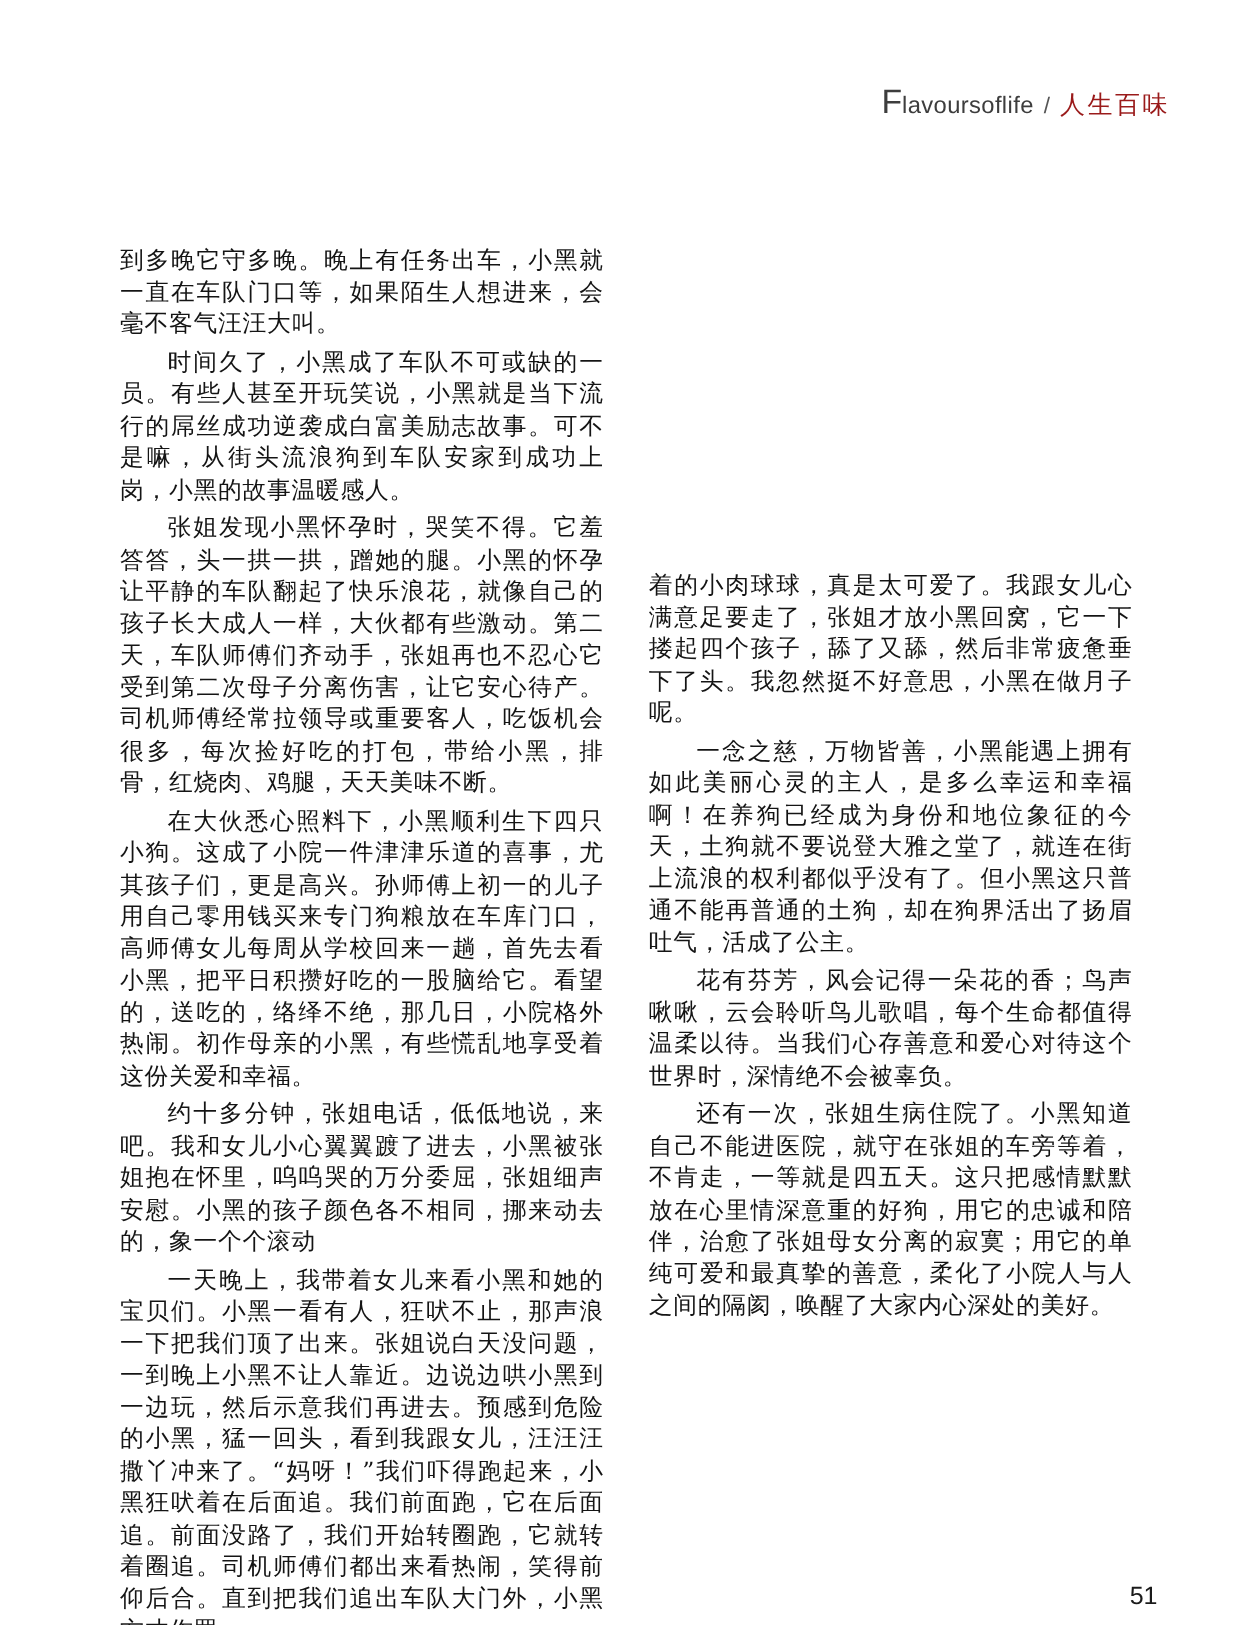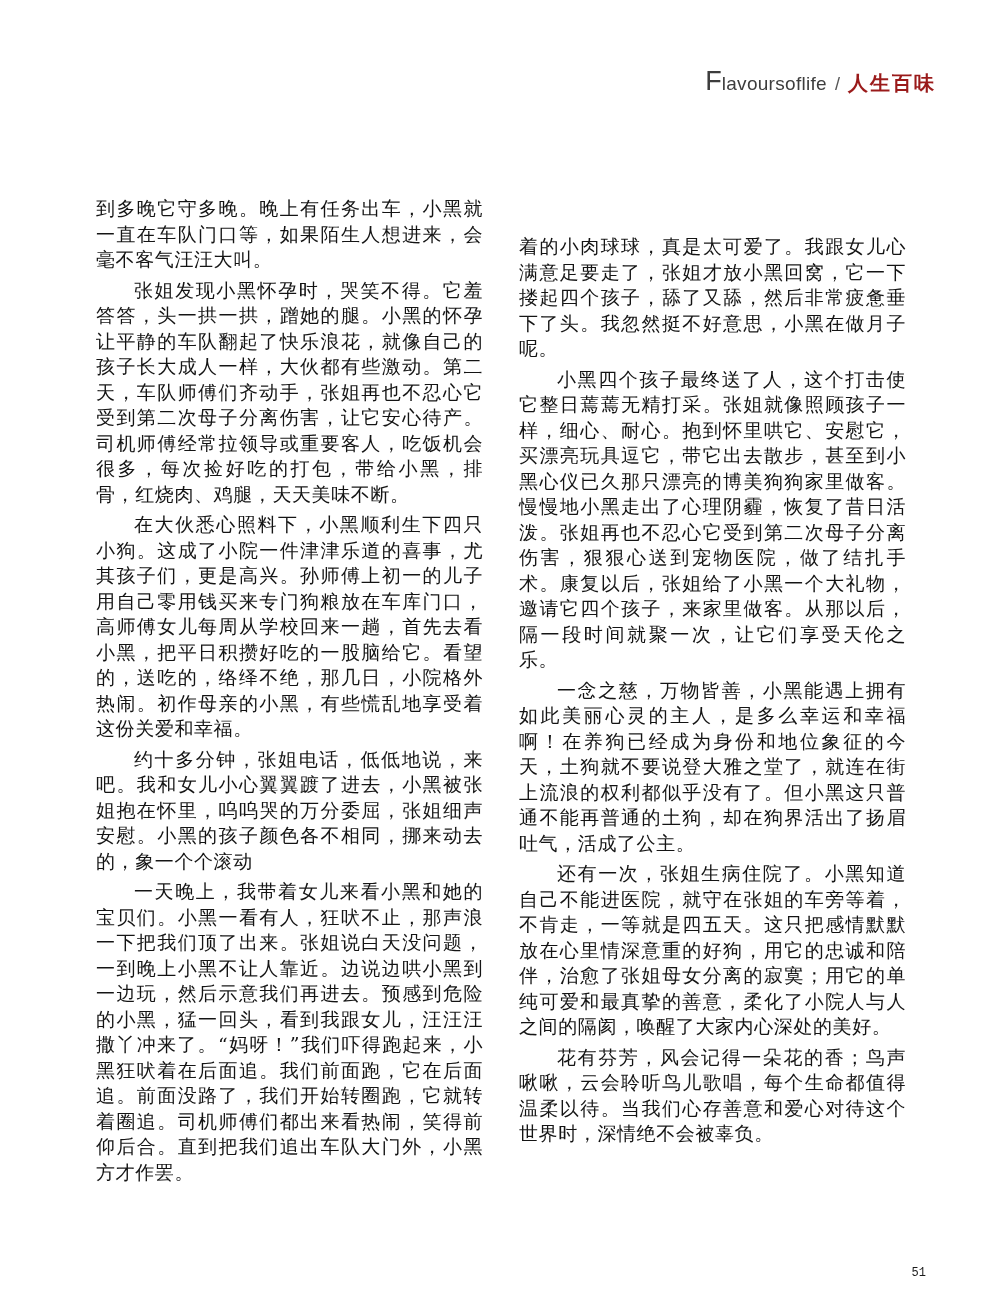--- a/index.html
+++ b/index.html
@@ -33,21 +33,21 @@
     color: #3d3d3d;
     letter-spacing: 0.3px;
   }
   .masthead .sep {
     font-size: 18px;
     color: #555555;
     margin: 0 8px;
   }
   .section-title {
     font-size: 20px;
-    font-weight: bold;
+    font-weight: normal;
     letter-spacing: 2px;
     color: #9a1a1a;
   }
   
   .content {
     position: absolute;
     top: 172px;
     left: 96px;
     width: 810px;
     display: flex;
@@ -65,50 +65,50 @@
     letter-spacing: 0.6px;
     text-align: justify;
     text-justify: inter-ideograph;
   }
   .col p.indent { text-indent: 2em; }
   
   .page-number {
     position: absolute;
     top: 1242px;
     right: 74px;
-    font-size: 12px;
+    font-size: 20px;
     color: #1a1a1a;
-    font-family: Liberation Mono, monospace;
+    font-family: Liberation Sans, sans-serif;
   }
 </style>
 </head>
 <body>
 
 <div class="page">
 
   <header class="masthead">
     <span>
       <span class="brand-initial">F</span><span class="brand-rest">lavoursoflife</span>
     </span>
     <span class="sep">/</span>
     <span class="section-title">人生百味</span>
   </header>
 
   <main class="content">
     <div class="col">
       <p>到多晚它守多晚。晚上有任务出车，小黑就一直在车队门口等，如果陌生人想进来，会毫不客气汪汪大叫。</p>
+      <p class="indent">时间久了，小黑成了车队不可或缺的一员。有些人甚至开玩笑说，小黑就是当下流行的屌丝成功逆袭成白富美励志故事。可不是嘛，从街头流浪狗到车队安家到成功上岗，小黑的故事温暖感人。</p>
       <p class="indent">张姐发现小黑怀孕时，哭笑不得。它羞答答，头一拱一拱，蹭她的腿。小黑的怀孕让平静的车队翻起了快乐浪花，就像自己的孩子长大成人一样，大伙都有些激动。第二天，车队师傅们齐动手，张姐再也不忍心它受到第二次母子分离伤害，让它安心待产。司机师傅经常拉领导或重要客人，吃饭机会很多，每次捡好吃的打包，带给小黑，排骨，红烧肉、鸡腿，天天美味不断。</p>
       <p class="indent">在大伙悉心照料下，小黑顺利生下四只小狗。这成了小院一件津津乐道的喜事，尤其孩子们，更是高兴。孙师傅上初一的儿子用自己零用钱买来专门狗粮放在车库门口，高师傅女儿每周从学校回来一趟，首先去看小黑，把平日积攒好吃的一股脑给它。看望的，送吃的，络绎不绝，那几日，小院格外热闹。初作母亲的小黑，有些慌乱地享受着这份关爱和幸福。</p>
       <p class="indent">约十多分钟，张姐电话，低低地说，来吧。我和女儿小心翼翼踱了进去，小黑被张姐抱在怀里，呜呜哭的万分委屈，张姐细声安慰。小黑的孩子颜色各不相同，挪来动去的，象一个个滚动</p>
       <p class="indent">一天晚上，我带着女儿来看小黑和她的宝贝们。小黑一看有人，狂吠不止，那声浪一下把我们顶了出来。张姐说白天没问题，一到晚上小黑不让人靠近。边说边哄小黑到一边玩，然后示意我们再进去。预感到危险的小黑，猛一回头，看到我跟女儿，汪汪汪撒丫冲来了。“妈呀！”我们吓得跑起来，小黑狂吠着在后面追。我们前面跑，它在后面追。前面没路了，我们开始转圈跑，它就转着圈追。司机师傅们都出来看热闹，笑得前仰后合。直到把我们追出车队大门外，小黑方才作罢。</p>
     </div>
     <div class="col">
       <p>着的小肉球球，真是太可爱了。我跟女儿心满意足要走了，张姐才放小黑回窝，它一下搂起四个孩子，舔了又舔，然后非常疲惫垂下了头。我忽然挺不好意思，小黑在做月子呢。</p>
-      <p class="indent">小黑四个孩子最终送了人，这个打击使它整日蔫蔫无精打采。张姐就像照顾孩子一样，细心、耐心。抱到怀里哄它、安慰它，买漂亮玩具逗它，带它出去散步，甚至到小黑心仪已久那只漂亮的博美狗狗家里做客。慢慢地小黑走出了心理阴霾，恢复了昔日活泼。张姐再也不忍心它受到第二次母子分离伤害，狠狠心送到宠物医院，做了结扎手术。康复以后，张姐给了小黑一个大礼物，邀请它四个孩子，来家里做客。从那以后，隔一段时间就聚一次，让它们享受天伦之乐。</p>
       <p class="indent">一念之慈，万物皆善，小黑能遇上拥有如此美丽心灵的主人，是多么幸运和幸福啊！在养狗已经成为身份和地位象征的今天，土狗就不要说登大雅之堂了，就连在街上流浪的权利都似乎没有了。但小黑这只普通不能再普通的土狗，却在狗界活出了扬眉吐气，活成了公主。</p>
+      <p class="indent">花有芬芳，风会记得一朵花的香；鸟声啾啾，云会聆听鸟儿歌唱，每个生命都值得温柔以待。当我们心存善意和爱心对待这个世界时，深情绝不会被辜负。</p>
       <p class="indent">还有一次，张姐生病住院了。小黑知道自己不能进医院，就守在张姐的车旁等着，不肯走，一等就是四五天。这只把感情默默放在心里情深意重的好狗，用它的忠诚和陪伴，治愈了张姐母女分离的寂寞；用它的单纯可爱和最真挚的善意，柔化了小院人与人之间的隔阂，唤醒了大家内心深处的美好。</p>
-      <p class="indent">花有芬芳，风会记得一朵花的香；鸟声啾啾，云会聆听鸟儿歌唱，每个生命都值得温柔以待。当我们心存善意和爱心对待这个世界时，深情绝不会被辜负。</p>
     </div>
   </main>
 
   <span class="page-number">51</span>
 
 </div>
 
 </body></html>

